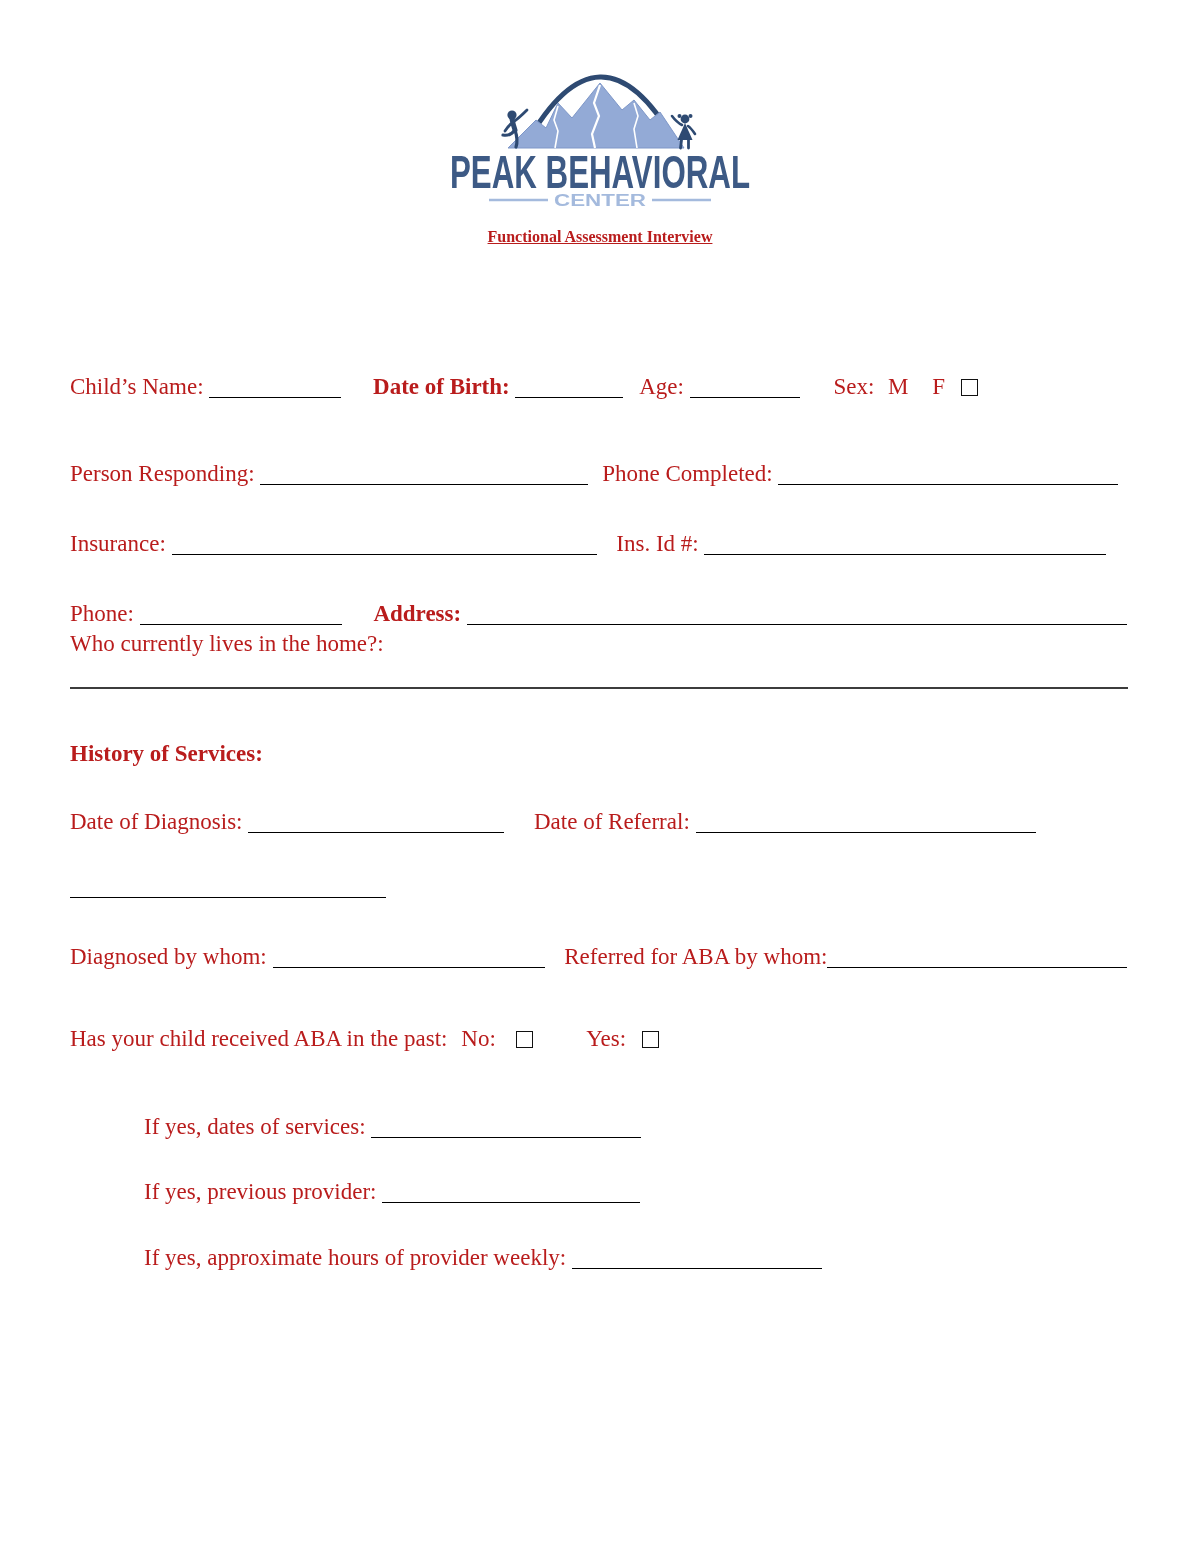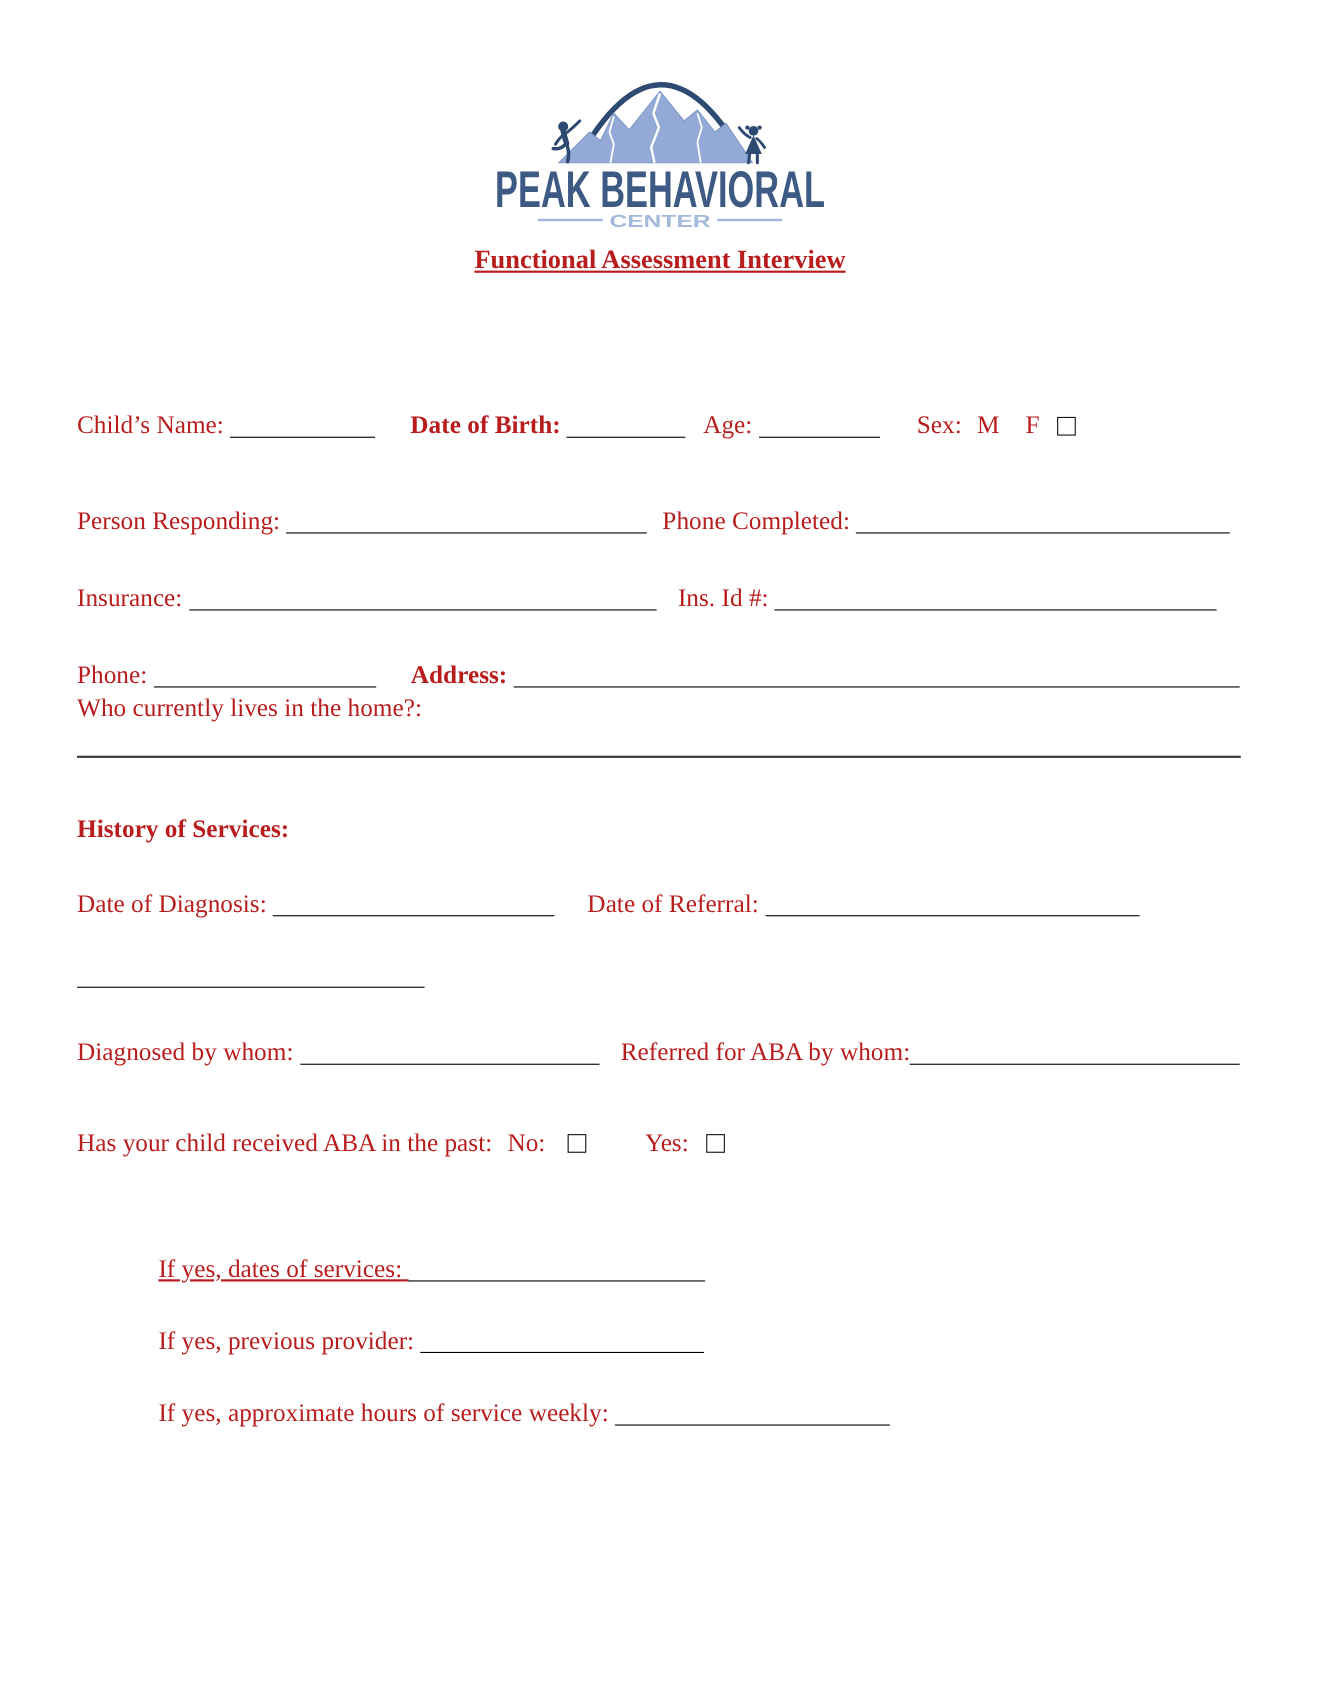--- a/index.html
+++ b/index.html
@@ -12,21 +12,21 @@
     font-size:23px;
     color:#b91c1c;
     overflow:hidden;
   }
   .logo-wrap { margin-top:64px; text-align:center; }
   .logo-svg { display:inline-block; }
   .title {
     margin-top:7px;
     text-align:center;
     font-weight:bold;
-    font-size:24px;
+    font-size:16px;
     line-height:30px;
   }
   .title-text { text-decoration:underline; }
   .content { padding:0 72px 0 70px; }
   .row { line-height:30px; white-space:nowrap; }
   .lbl { display:inline; }
   .heading { font-weight:bold; line-height:30px; }
   .line {
     display:inline-block;
     height:0;
@@ -48,21 +48,21 @@
   .r1 { margin-top:120px; }
   .r2 { margin-top:57px; }
   .r3 { margin-top:40px; }
   .r4 { margin-top:40px; }
   .r5 { }
   .heading   { margin-top:50px; }
   .r-diag    { margin-top:38px; }
   .r-orig    { margin-top:35px; }
   .r-diagby  { margin-top:40px; }
   .r-aba     { margin-top:52px; }
-  .r-ify1    { margin-top:85px;text-decoration:underline; }
+  .r-ify1    { margin-top:58px; }
   .r-ify2    { margin-top:35px; }
   .r-ify3    { margin-top:36px; }
 
   
   .w132{width:132px;} .w108{width:108px;} .w110{width:110px;}
   .w328{width:328px;} .w340{width:340px;}
   .w425{width:425px;} .w402{width:402px;}
   .w202{width:202px;} .w660{width:660px;}
   .w256{width:256px;} .w316{width:316px;}
   .w272{width:272px;} .w300{width:300px;}
@@ -188,18 +188,18 @@
       <span class="lbl">If yes, dates of services:</span>
       <span class="line w270"></span>
     </div>
 
     <div class="row indent r-ify2">
       <span class="lbl">If yes, previous provider:</span>
       <span class="line w258"></span>
     </div>
 
     <div class="row indent r-ify3">
-      <span class="lbl">If yes, approximate hours of service weekly:</span>
+      <span class="lbl">If yes, approximate hours of provider weekly:</span>
       <span class="line w250"></span>
     </div>
 
   </div>
 </div>
 
 </body></html>

